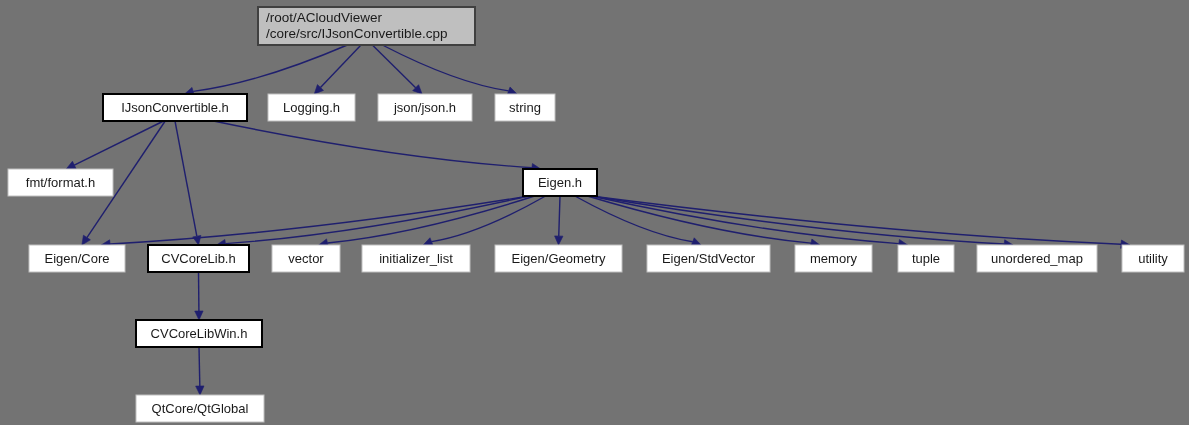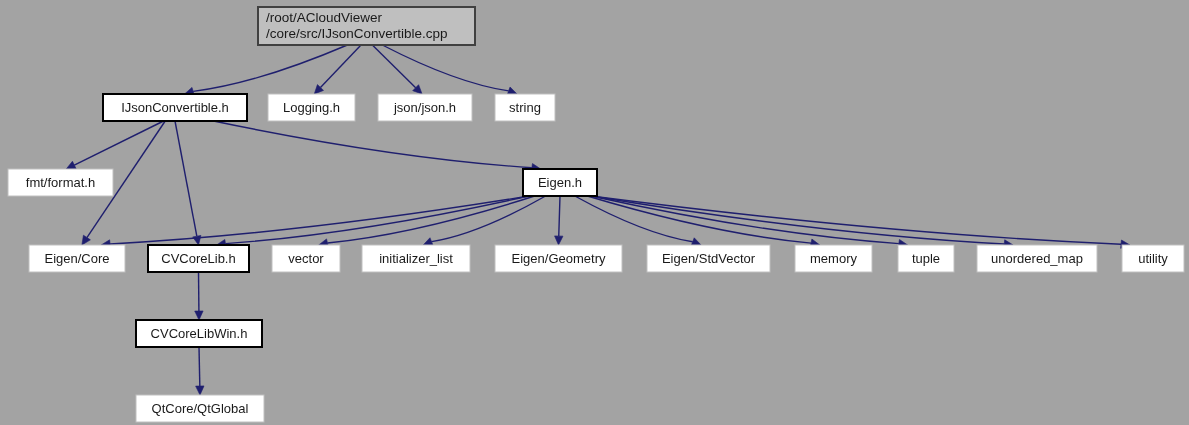--- a/index.html
+++ b/index.html
@@ -4,21 +4,21 @@
 <style>
   html, body {
     margin: 0;
     padding: 0;
     background: #ffffff;
   }
   #graph-root {
     position: relative;
     width: 1189px;
     height: 425px;
-    background: #a3a3a3;
+    background: #737373;
     font-family: "Liberation Sans", sans-serif;
     overflow: hidden;
   }
   svg#dep-graph {
     display: block;
     width: 1189px;
     height: 425px;
   }
   .node-box {
     fill: #ffffff;

